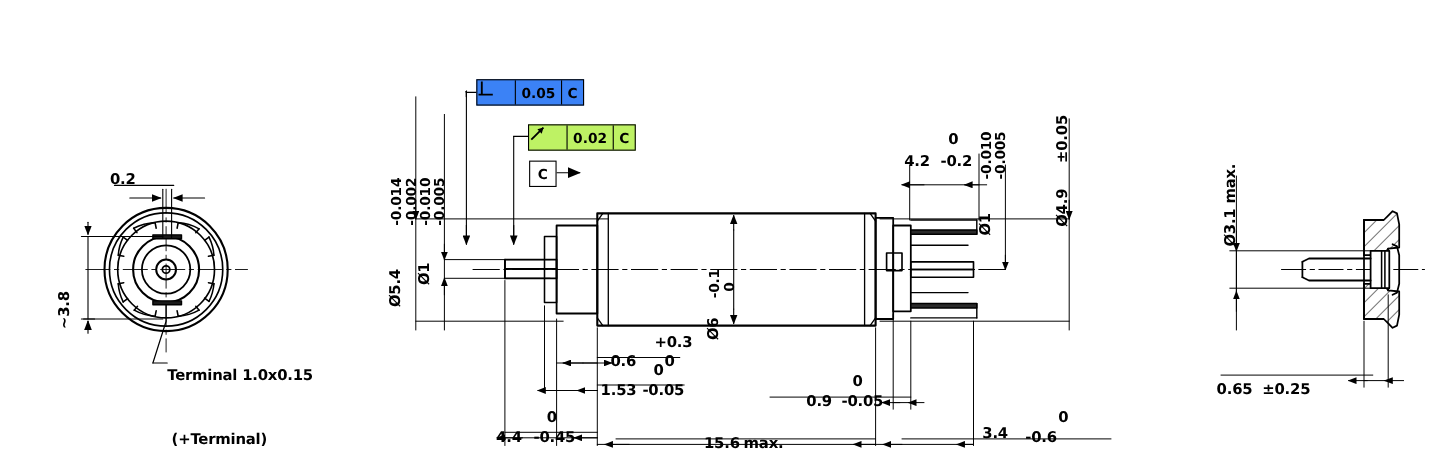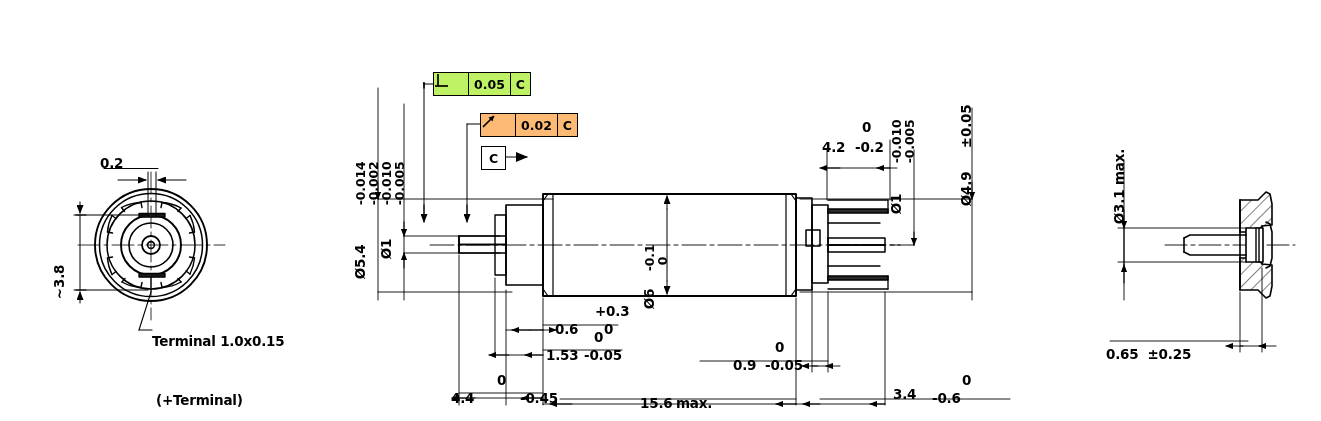--- a/index.html
+++ b/index.html
@@ -338,32 +338,32 @@
     </g>
   </svg>
 
   <div class="lbl s13" style="left:100px; top:156px;">0.2</div>
 
   <div class="lbl s13 vert" style="left:66px; top:285px;">~3.8</div>
 
   <div class="lbl s13" style="left:152px; top:334px;">Terminal 1.0x0.15</div>
   <div class="lbl s13" style="left:156px; top:352px;margin-top:41px;">(+Terminal)</div>
 
-  <div style="position:absolute; left:433px; top:72px; display:flex; border:1.6px solid #000; background:#bef264; height:22px; align-items:stretch;">
+  <div style="position:absolute; left:433px; top:72px; display:flex; border:1.6px solid #000; background:#3b82f6; height:22px; align-items:stretch;">
     <div style="width:34px; display:flex; align-items:center; justify-content:center; border-right:1.6px solid #000;">
       <svg width="16" height="15" viewBox="0 0 16 15">
         <line x1="4" y1="1" x2="4" y2="13" stroke="#000" stroke-width="1.7"></line>
         <line x1="1" y1="13" x2="14" y2="13" stroke="#000" stroke-width="1.7"></line>
       </svg>
     </div>
     <div class="s12" style="padding:0 5px; display:flex; align-items:center; border-right:1.6px solid #000;">0.05</div>
     <div class="s12" style="padding:0 5px; display:flex; align-items:center;">C</div>
   </div>
 
-  <div style="position:absolute; left:480px; top:113px; display:flex; border:1.6px solid #000; background:#fdba74; height:22px; align-items:stretch;">
+  <div style="position:absolute; left:480px; top:113px; display:flex; border:1.6px solid #000; background:#bef264; height:22px; align-items:stretch;">
     <div style="width:34px; display:flex; align-items:center; justify-content:center; border-right:1.6px solid #000;">
       <svg width="16" height="15" viewBox="0 0 16 15">
         <line x1="2" y1="13" x2="13" y2="2" stroke="#000" stroke-width="1.7"></line>
         <path d="M13,2 L7.5,3.5 L11.5,7.5 Z" fill="#000"></path>
       </svg>
     </div>
     <div class="s12" style="padding:0 5px; display:flex; align-items:center; border-right:1.6px solid #000;">0.02</div>
     <div class="s12" style="padding:0 5px; display:flex; align-items:center;">C</div>
   </div>
 
@@ -395,21 +395,21 @@
   <div class="lbl s13" style="left:595px; top:304px;">+0.3</div>
   <div class="lbl s13" style="left:555px; top:322px;">0.6</div>
   <div class="lbl s13" style="left:604px; top:322px;">0</div>
 
   <div class="lbl s13" style="left:594px; top:330px;">0</div>
   <div class="lbl s13" style="left:546px; top:348px;">1.53</div>
   <div class="lbl s13" style="left:584px; top:348px;">-0.05</div>
 
   <div class="lbl s13" style="left:497px; top:373px;">0</div>
   <div class="lbl s13" style="left:451px; top:391px;">4.4</div>
-  <div class="lbl s13" style="left:485px; top:391px;margin-left:35px;">-0.45</div>
+  <div class="lbl s13" style="left:485px; top:391px;">-0.45</div>
 
   <div class="lbl s13" style="left:775px; top:340px;">0</div>
   <div class="lbl s13" style="left:733px; top:358px;">0.9</div>
   <div class="lbl s13" style="left:765px; top:358px;">-0.05</div>
 
   <div class="lbl s13" style="left:640px; top:396px;">15.6</div>
   <div class="lbl s13" style="left:676px; top:396px;">max.</div>
 
   <div class="lbl s13" style="left:962px; top:373px;">0</div>
   <div class="lbl s13" style="left:893px; top:387px;">3.4</div>

